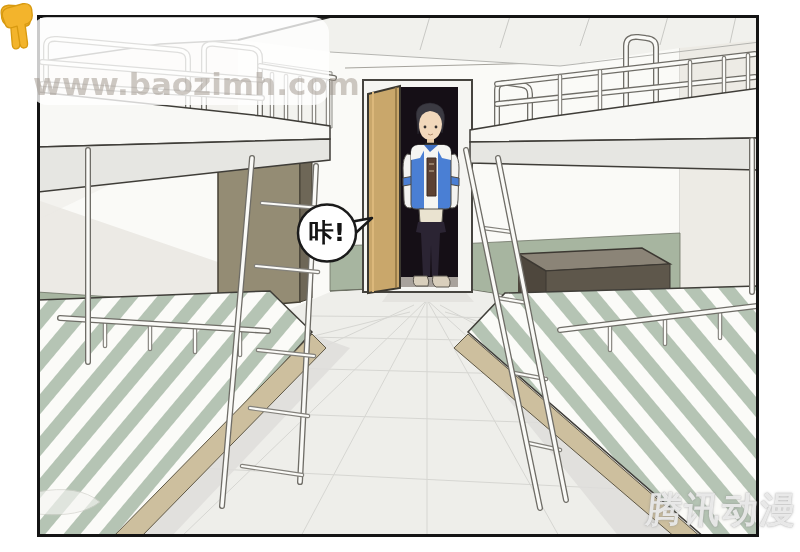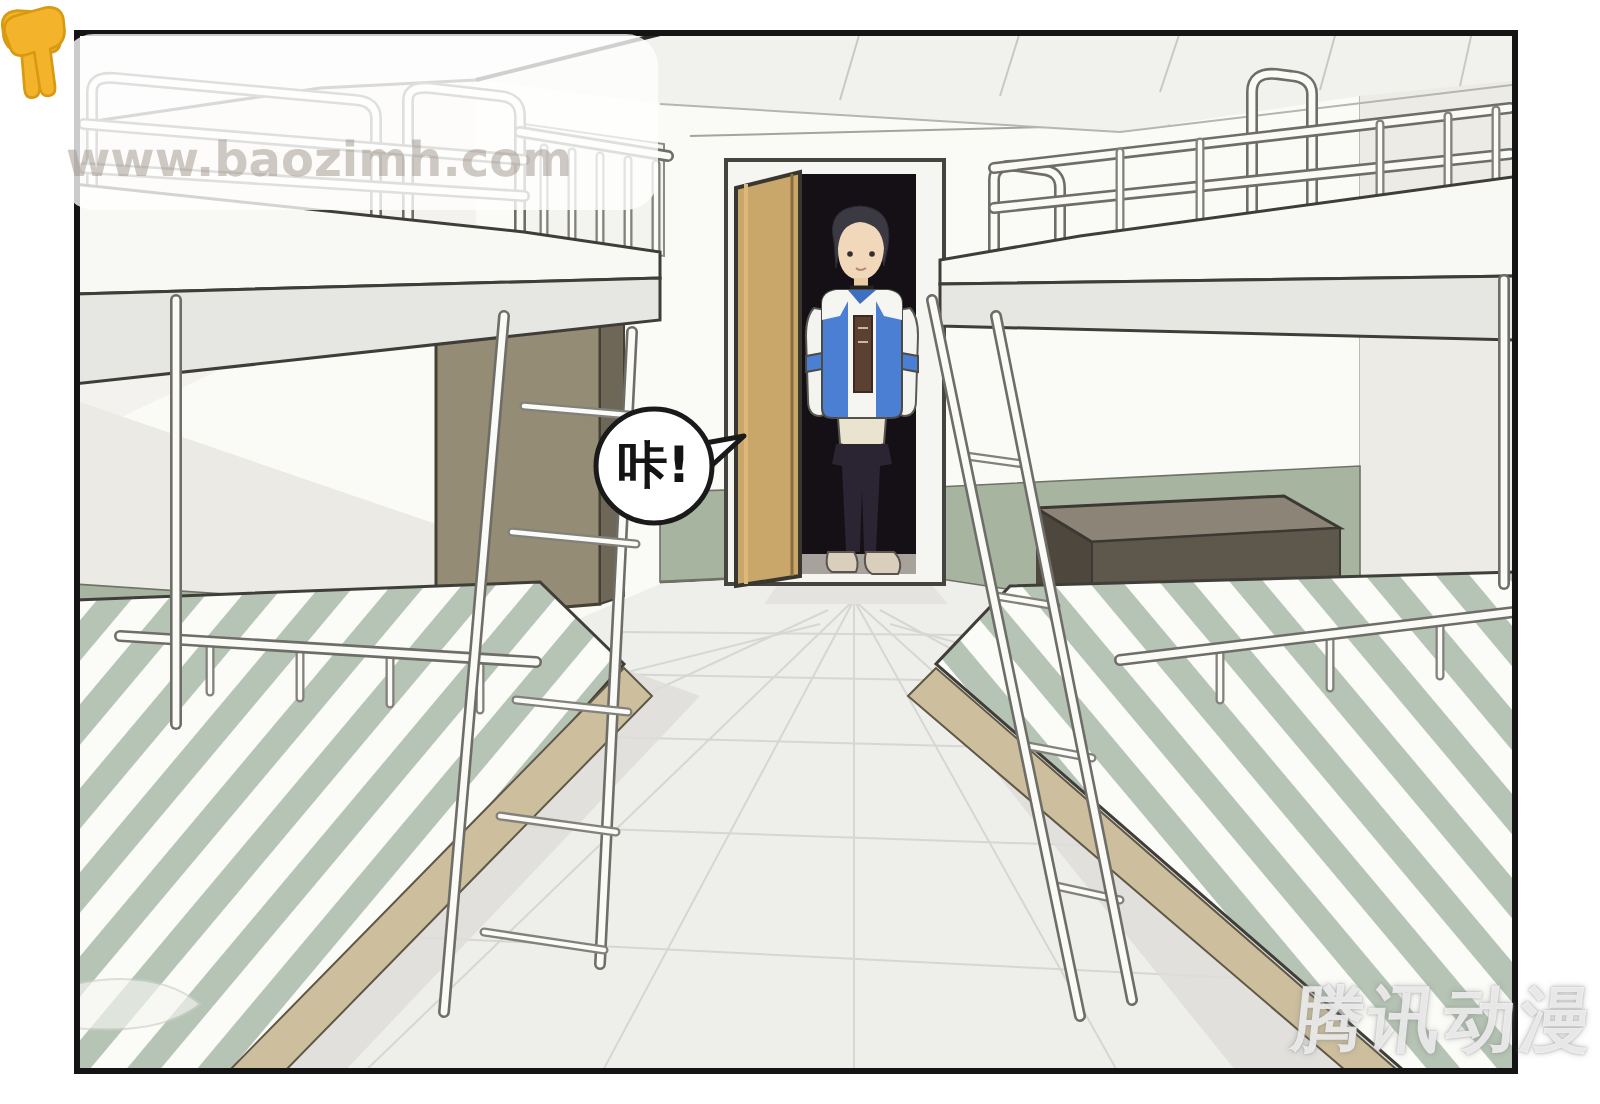--- a/index.html
+++ b/index.html
@@ -50,21 +50,21 @@
   .pants{fill:#2b2433;}
   .shoe{fill:#d9cfbc;stroke:#5a564e;stroke-width:1;}
 
   
   .bubble-text{position:absolute;left:296px;top:219px;width:62px;text-align:center;
     font-size:25px;font-weight:bold;color:#141414;line-height:28px;}
   .wm-box{position:absolute;left:31px;top:17px;width:298px;height:88px;
     border-radius:16px;background:rgba(255,255,255,0.78);}
   .wm-line1{position:absolute;left:80px;top:30px;font-size:37px;font-weight:bold;
     letter-spacing:2px;color:rgba(148,138,128,0.52);white-space:nowrap;}
-  .wm-line2{position:absolute;left:33px;top:66px;font-size:24px;font-weight:600;
+  .wm-line2{position:absolute;left:33px;top:66px;font-size:31px;font-weight:600;
     color:rgba(158,148,138,0.50);white-space:nowrap;letter-spacing:0px;}
   .hand{position:absolute;width:36px;height:52px;}
   .hand-left{left:38px;top:26px;transform:rotate(-6deg);}
   .hand-right{left:278px;top:24px;transform:scaleX(-1) rotate(6deg);}
   .hand path{fill:var(--watermark-hand,#f3b42c);stroke:#d89a10;stroke-width:1.5;stroke-linejoin:round;}
   .wm-br{position:absolute;left:646px;top:486px;font-size:36px;font-weight:bold;
     letter-spacing:2px;transform:skewX(-6deg);color:rgba(255,255,255,0.75);white-space:nowrap;
     text-shadow:0 0 1px rgba(150,150,150,0.8),0 0 3px rgba(130,130,130,0.45);}
 </style>
 </head>

